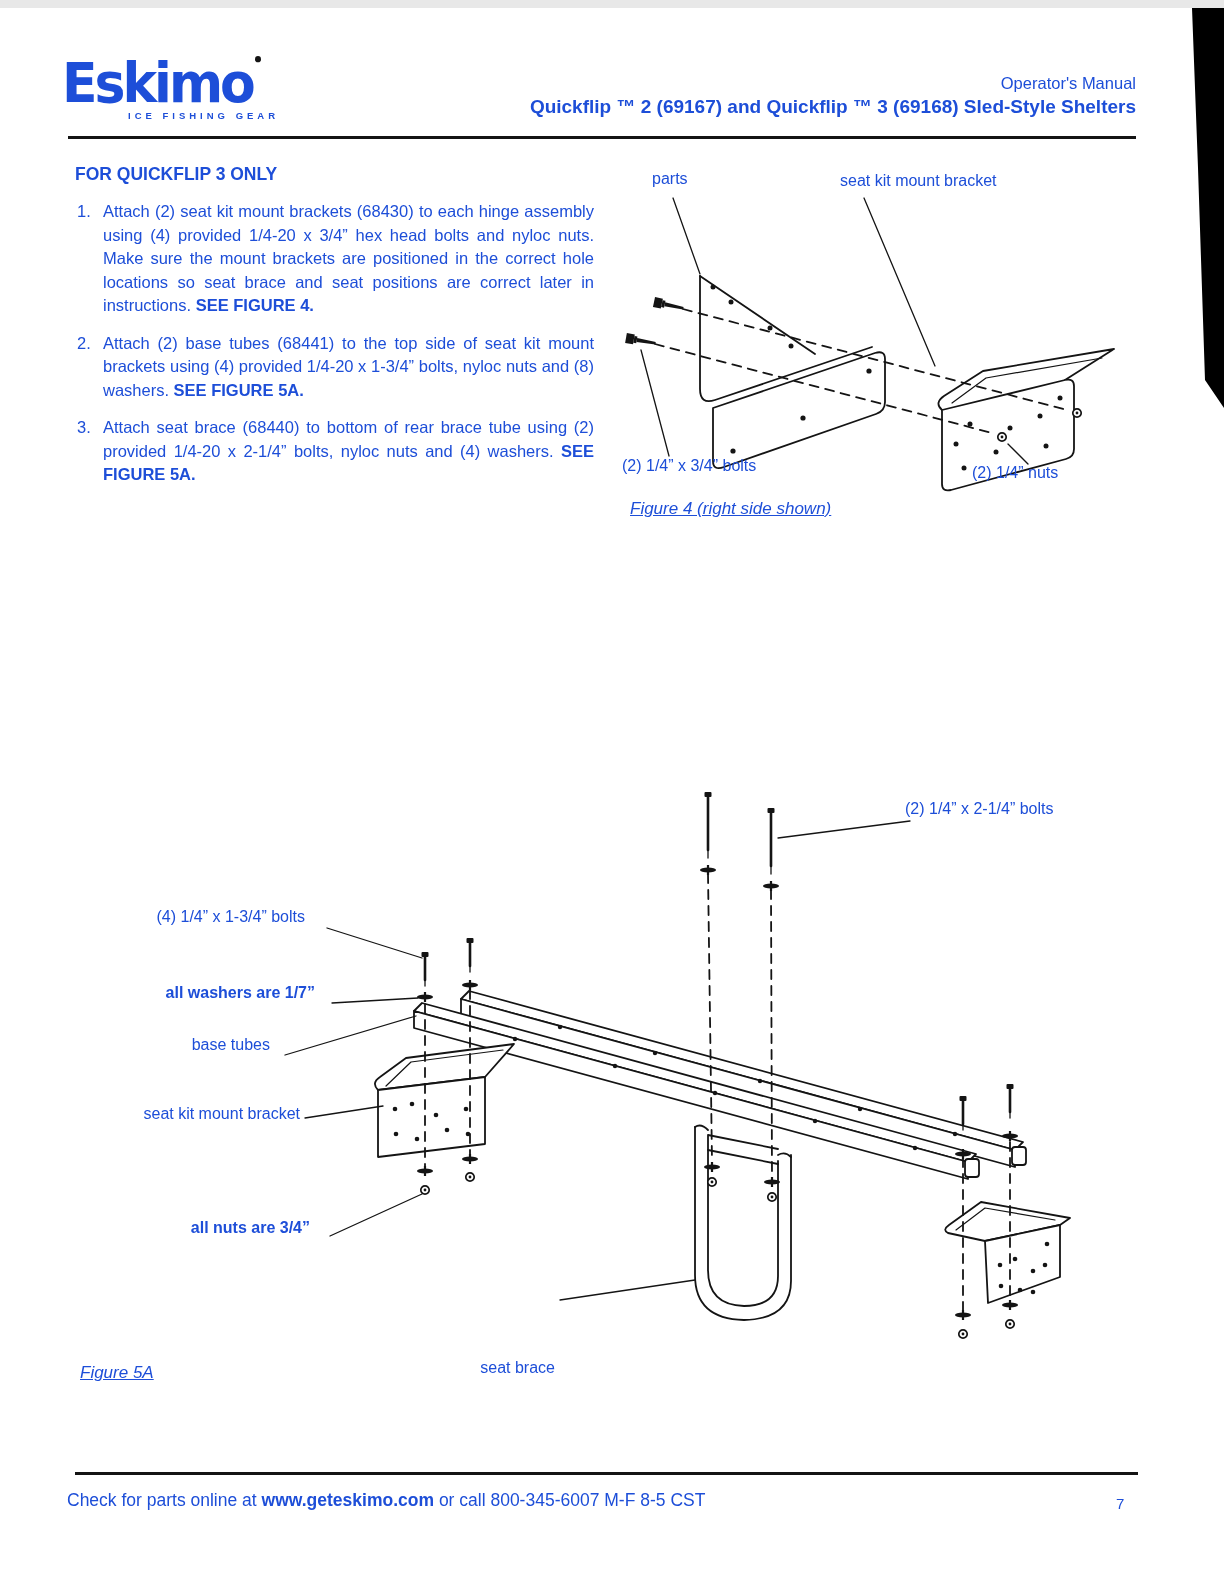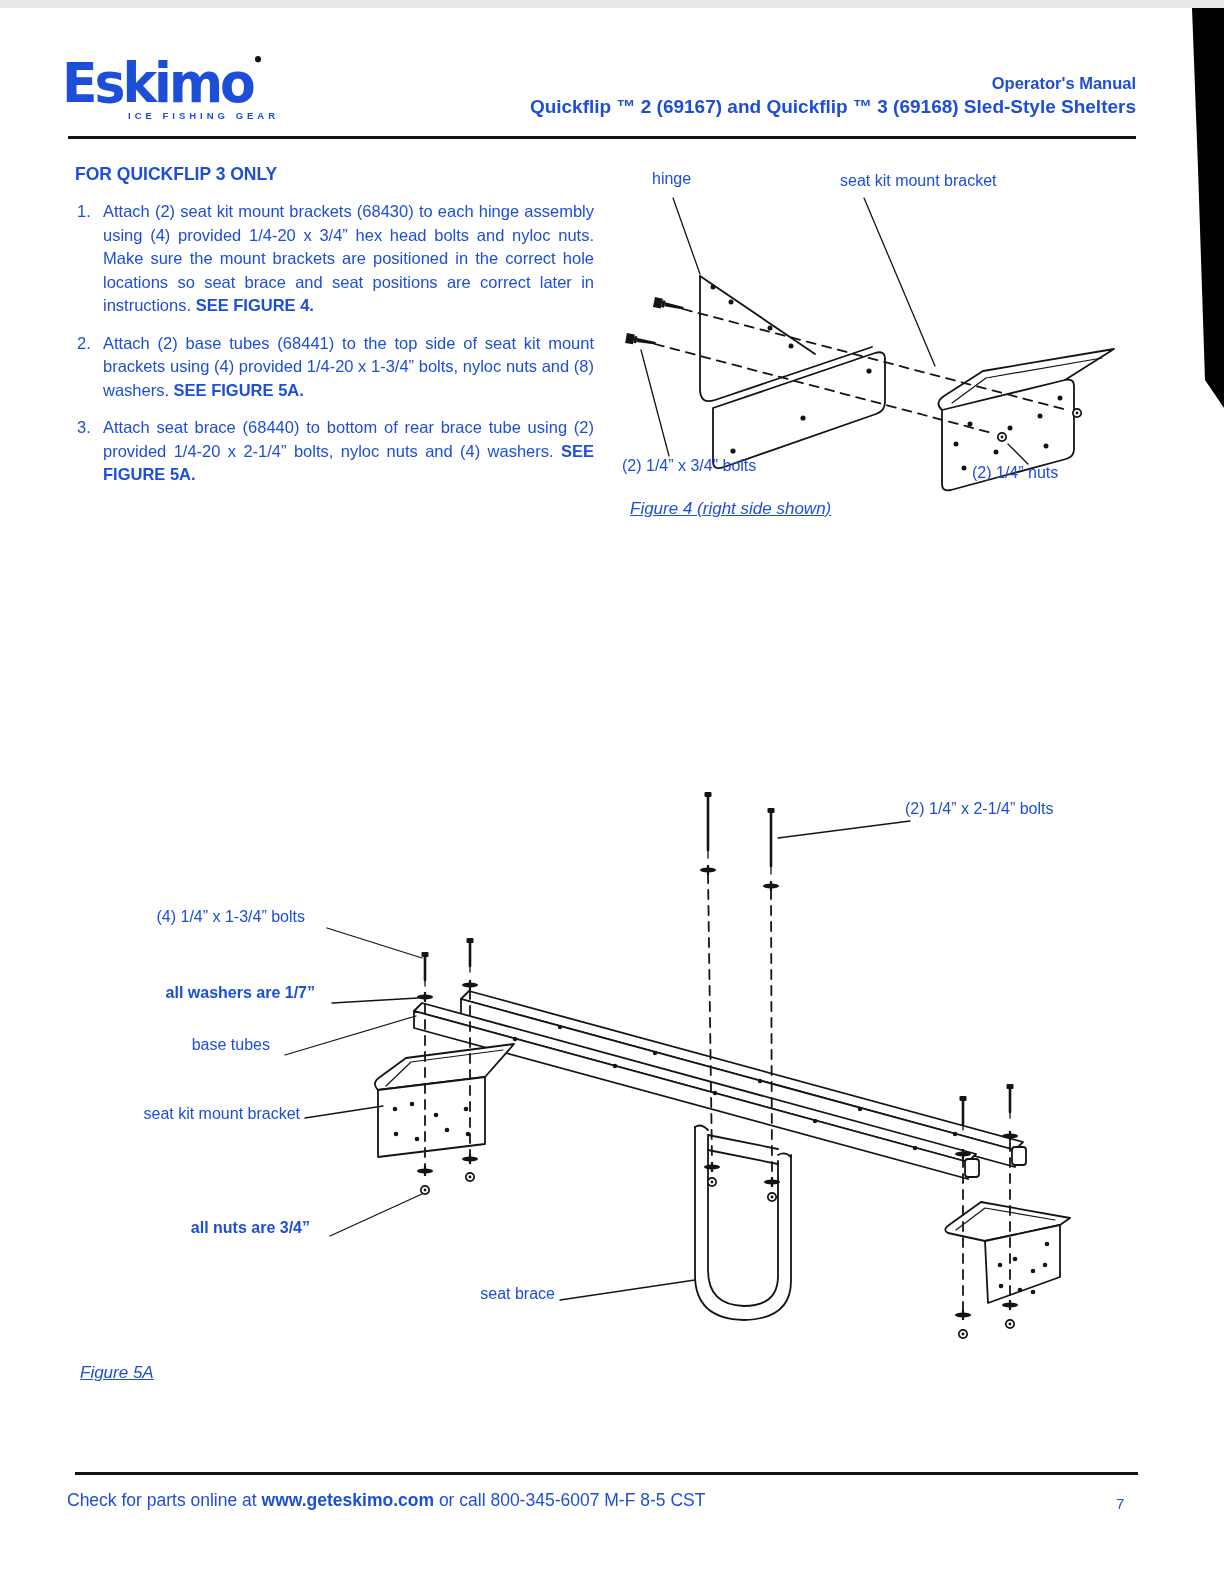--- a/index.html
+++ b/index.html
@@ -9,21 +9,21 @@
     font-family:"Liberation Sans",sans-serif;
   }
   .abs{position:absolute;}
   
   .logo-text{font-family:"DejaVu Sans",sans-serif;font-weight:900;font-size:52px;
     letter-spacing:-3px;line-height:1;transform:scaleY(1.05);transform-origin:left top;}
   .logo-dot{display:inline-block;width:6px;height:6px;background:#141414;border-radius:50%;
     vertical-align:38px;margin-left:2px;}
   .logo-tagline{font-weight:bold;font-size:9.5px;letter-spacing:4px;margin:2px 0 0 66px;}
   .hdr-right{right:88px;text-align:right;}
-  .manual-label{font-size:16.5px;font-weight:bold;}
+  .manual-label{font-size:16.5px;}
   .doc-title{font-weight:bold;font-size:19px;margin-top:3px;}
   .rule{background:#141414;}
   
   .instr{left:75px;top:156px;width:519px;}
   .instr h2{font-size:17.5px;font-weight:bold;margin:0 0 15px 0;}
   .item{position:relative;padding-left:28px;margin-bottom:14px;
     font-size:16.5px;line-height:23.5px;text-align:justify;}
   .item .num{position:absolute;left:2px;top:0;}
   .item b{font-weight:bold;}
   
@@ -125,21 +125,21 @@
 
     <use href="#hexbolt" transform="translate(42,146) rotate(12)"></use>
     <use href="#hexbolt" transform="translate(14,182) rotate(10)"></use>
     <use href="#nut4" x="465" y="257"></use>
     <use href="#nut4" x="390" y="281"></use>
 
     <line x1="29" y1="194" x2="57" y2="300" stroke-width="1.3"></line>
     <line x1="396" y1="288" x2="416" y2="308" stroke-width="1.3"></line>
   </svg>
 
-  <div class="abs flabel" style="left:652px;top:162px;">hinge</div>
+  <div class="abs flabel" style="left:652px;top:162px;">parts</div>
   <div class="abs flabel" style="left:840px;top:164px;">seat kit mount bracket</div>
   <div class="abs flabel" style="left:622px;top:449px;">(2) 1/4” x 3/4” bolts</div>
   <div class="abs flabel" style="left:972px;top:456px;">(2) 1/4” nuts</div>
   <div class="abs caption" style="left:630px;top:491px;">Figure 4 (right side shown)</div>
 
   <svg class="abs" style="left:95px;top:770px;" width="1040" height="580" viewBox="0 0 1040 580" fill="none" stroke="#141414" stroke-width="1.8" stroke-linecap="round" stroke-linejoin="round">
     <defs>
       <g id="w" stroke="none" fill="#141414">
         <ellipse rx="8" ry="2.6"></ellipse>
           <rect x="-1.1" y="-5" width="2.2" height="10"></rect>
@@ -260,20 +260,20 @@
       <line x1="815" y1="43" x2="683" y2="60"></line>
     </g>
   </svg>
 
   <div class="abs flabel" style="left:905px;top:792px;">(2) 1/4” x 2-1/4” bolts</div>
   <div class="abs flabel r" style="left:140px;top:900px;width:165px;">(4) 1/4” x 1-3/4” bolts</div>
   <div class="abs flabel r bold" style="left:150px;top:976px;width:165px;">all washers are 1/7”</div>
   <div class="abs flabel r" style="left:150px;top:1028px;width:120px;">base tubes</div>
   <div class="abs flabel r" style="left:105px;top:1097px;width:195px;">seat kit mount bracket</div>
   <div class="abs flabel r bold" style="left:150px;top:1211px;width:160px;">all nuts are 3/4”</div>
-  <div class="abs flabel r" style="left:445px;top:1277px;width:110px;">seat brace</div>
+  <div class="abs flabel r" style="left:445px;top:1351px;width:110px;">seat brace</div>
   <div class="abs caption" style="left:80px;top:1355px;">Figure 5A</div>
 
   <div class="abs rule" style="left:75px;top:1464px;width:1063px;height:3px;"></div>
   <div class="abs footer-text" style="left:67px;top:1482px;"><span>Check for parts online at </span><b>www.geteskimo.com</b><span> or call 800-345-6007 M-F 8-5 CST</span></div>
   <div class="abs page-num" style="left:1116px;top:1487px;">7</div>
 
 </div>
 
 </body></html>

